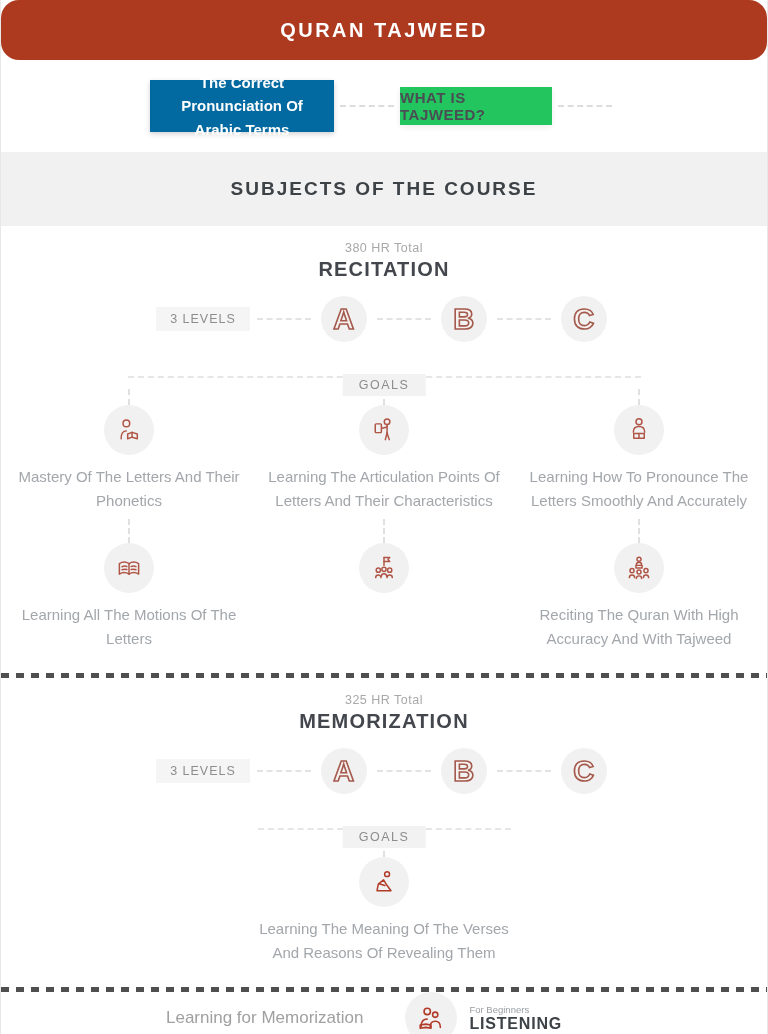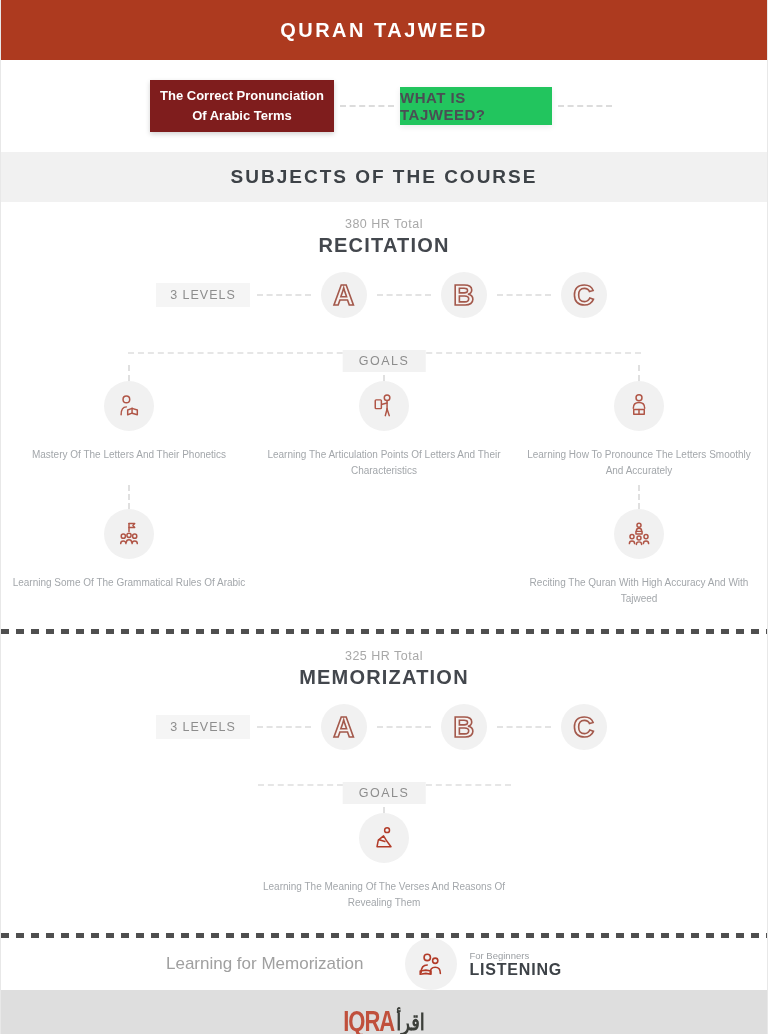--- a/index.html
+++ b/index.html
@@ -5,37 +5,37 @@
   * { margin:0; padding:0; box-sizing:border-box; }
   html,body { width:768px; }
   body {
     font-family:"Liberation Sans", sans-serif;
     background:#ffffff; color:#43474d;
     width:768px; height:1034px; overflow:hidden;
     display:flex; flex-direction:column;
     border-left:1px solid #e8e8e8; border-right:1px solid #e8e8e8;
   }
   
-  .top-banner { height:60px; background:#ad3a1f; display:flex; align-items:center; justify-content:center; flex:none; }
+  .top-banner { height:60px; background:#ad3a1f; display:flex; align-items:center; justify-content:center; flex:none;border-radius:18px; }
   .top-banner h1 { color:#fff; font-size:20px; font-weight:800; letter-spacing:2.5px; }
 
   
   .intro-row { height:92px; display:flex; align-items:center; justify-content:center; flex:none; }
-  .dark-box { width:184px; height:52px; background:#7f1d1d; color:#fff;
+  .dark-box { width:184px; height:52px; background:#0369a1; color:#fff;
     display:flex; align-items:center; justify-content:center; text-align:center;
-    font-size:13px; font-weight:700; line-height:1.55; padding:4px 10px;
+    font-size:15px; font-weight:700; line-height:1.55; padding:4px 10px;
     box-shadow:0 2px 5px rgba(0,0,0,.18); }
   .light-box { width:152px; height:38px; background:#22c55e; color:#4a4e54;
     display:flex; align-items:center; justify-content:center;
     font-size:15px; font-weight:700; letter-spacing:.5px;
     box-shadow:0 2px 6px rgba(0,0,0,.08); }
   .connector-dash { width:54px; border-top:2px dashed #dcdcdc; margin:0 6px; }
 
   
-  .subjects-band { height:50px; background:#f1f1f1; display:flex; align-items:center; justify-content:center; flex:none; }
+  .subjects-band { height:74px; background:#f1f1f1; display:flex; align-items:center; justify-content:center; flex:none; }
   .subjects-band h2 { font-size:19px; font-weight:800; letter-spacing:2px; color:#3d4247; }
 
   
   .course-section { text-align:center; flex:none; }
   .hours { font-size:12.5px; color:#a8a8a8; letter-spacing:.5px; padding-top:15px; }
   .section-title { font-size:20px; font-weight:800; letter-spacing:1.2px; color:#43474d; margin-top:3px; }
 
   .levels-row { display:flex; align-items:center; justify-content:center; margin-top:14px; height:48px; }
   .levels-badge { background:#f5f5f5; color:#8d8d8d; font-size:12.5px; letter-spacing:1px;
     padding:5px 14px; margin-right:2px; }
@@ -51,21 +51,21 @@
     background:#f2f2f2; color:#8d8d8d; font-size:12.5px; letter-spacing:1.5px; padding:4px 16px; }
 
   .goals-row { display:flex; justify-content:space-between; padding:0 10px; }
   .goals-row.two-cols { justify-content:center; }
   .goal-item { width:236px; display:flex; flex-direction:column; align-items:center; }
   .goal-item.wide { width:255px; }
   .stub { width:0; height:16px; border-left:2px dashed #e0e0e0; }
   .stub.tall { height:24px; margin-top:6px; }
   .goal-circle { width:50px; height:50px; border-radius:50%; background:#f1f1f1;
     display:flex; align-items:center; justify-content:center; }
-  .goal-caption { margin-top:16px; font-size:10px; line-height:1.6; color:#a3a7ab; }
+  .goal-caption { margin-top:10px; font-size:15px; line-height:1.6; color:#a3a7ab; }
 
   .dashed-divider { height:5px; flex:none;
     background:repeating-linear-gradient(90deg,#4f4f4f 0 8px, transparent 8px 15px);
     margin-top:22px; }
 
   
   .methods-row { flex:1; display:flex; align-items:center; justify-content:center; }
   .methods-title { font-size:17px; color:#a0a0a0; margin-right:42px; }
   .method-item { display:flex; align-items:center; margin-right:40px; }
   .method-circle { width:52px; height:52px; border-radius:50%; background:#f1f1f1;
@@ -161,35 +161,45 @@
             <path d="M9.5 18.5c0-4.5 3-6.5 6.5-6.5s6.5 2 6.5 6.5"></path>
             <path d="M10 20h12v5.5H10z"></path>
             <path d="M16 20v5.5"></path>
         </svg>
       </div>
       <div class="goal-caption">Learning How To Pronounce The Letters Smoothly And Accurately</div>
     </div>
   </div>
 
   <div class="goals-row">
+    <div class="goal-item">
+      <div class="stub tall"></div>
+      <div class="goal-circle">
+        <svg class="icon" viewBox="0 0 32 32" width="28" height="28" fill="none" stroke="#b05546" stroke-width="1.7" stroke-linecap="round" stroke-linejoin="round">
+          <path d="M5 11c3.5-2.2 7.5-2.2 11 0 3.5-2.2 7.5-2.2 11 0v12c-3.5-2.2-7.5-2.2-11 0-3.5-2.2-7.5-2.2-11 0z"></path>
+            <path d="M16 11v12"></path>
+            <path d="M8 14.5c2-.8 4-.8 5.5-.3M8 18c2-.8 4-.8 5.5-.3M18.5 14.2c2-.5 4-.5 5.5.3M18.5 17.7c2-.5 4-.5 5.5.3"></path>
+        </svg>
+      </div>
+      <div class="goal-caption">Learning All The Motions Of The Letters</div>
+    </div>
     <div class="goal-item">
       <div class="stub tall"></div>
       <div class="goal-circle">
         <svg class="icon" viewBox="0 0 32 32" width="28" height="28" fill="none" stroke="#b05546" stroke-width="1.7" stroke-linecap="round" stroke-linejoin="round">
           <path d="M16 4v9"></path>
             <path d="M16 4h6.5l-2 2.3 2 2.3H16"></path>
             <circle cx="9.5" cy="18.5" r="2.4"></circle>
             <circle cx="16" cy="17.5" r="2.4"></circle>
             <circle cx="22.5" cy="18.5" r="2.4"></circle>
             <path d="M6.5 27a3 3 0 016 0"></path>
             <path d="M13 25.5a3 3 0 016 0"></path>
             <path d="M19.5 27a3 3 0 016 0"></path>
         </svg>
       </div>
-      <div class="goal-caption">Learning Some Of The Grammatical Rules Of Arabic</div>
     </div>
     <div class="goal-item">
       <div class="stub tall"></div>
       <div class="goal-circle">
         <svg class="icon" viewBox="0 0 32 32" width="28" height="28" fill="none" stroke="#b05546" stroke-width="1.7" stroke-linecap="round" stroke-linejoin="round">
           <circle cx="16" cy="6" r="2.3"></circle>
             <path d="M13 12.5a3 3 0 016 0"></path>
             <rect x="12.5" y="13" width="7" height="3"></rect>
             <circle cx="8" cy="19" r="2.3"></circle>
             <circle cx="24" cy="19" r="2.3"></circle>

